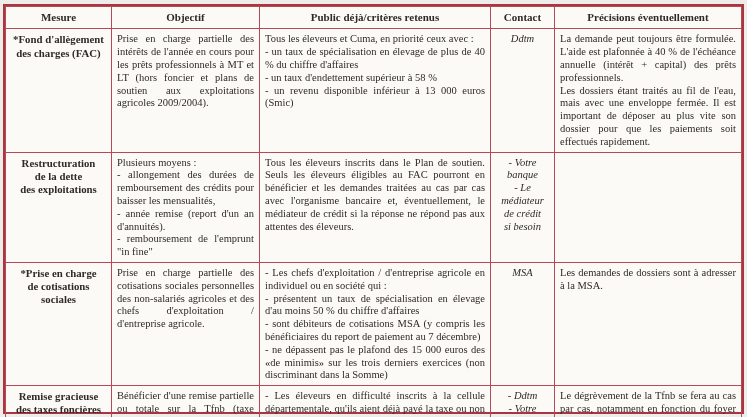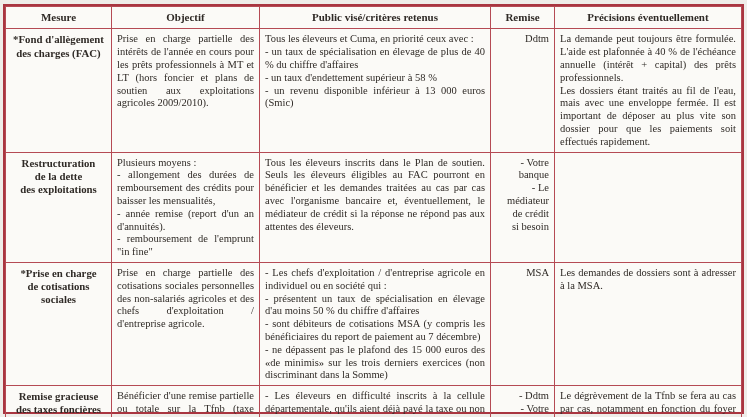--- a/index.html
+++ b/index.html
@@ -52,21 +52,21 @@
   }
   td{white-space:pre-line;}
   td.mesure{
     font-weight:bold;
     font-size:10.8px;
     text-align:center;
   }
   td.objectif,td.public,td.precisions{
     text-align:justify;
   }
-  td.contact{text-align:right;}
+  td.contact{text-align:center;font-style:italic;}
   tr.r1 td{height:90px;}
   tr.r2 td{height:90px;margin-left:32px;}
   tr.r3 td{height:104px;margin-top:9px;}
   tr.r4 td{height:78px;}
 </style>
 </head>
 <body>
 
 <div class="frame">
   <table>
@@ -74,29 +74,29 @@
       <col class="c-mesure">
         <col class="c-objectif">
         <col class="c-public">
         <col class="c-contact">
         <col class="c-precisions">
     </colgroup>
     <thead>
       <tr>
         <th>Mesure</th>
         <th>Objectif</th>
-        <th>Public visé/critères retenus</th>
-        <th>Remise</th>
+        <th>Public déjà/critères retenus</th>
+        <th>Contact</th>
         <th>Précisions éventuellement</th>
       </tr>
     </thead>
     <tbody>
       <tr class="r1">
         <td class="mesure">*Fond d'allègement des charges (FAC)</td>
-        <td class="objectif">Prise en charge partielle des intérêts de l'année en cours pour les prêts professionnels à MT et LT (hors foncier et plans de soutien aux exploitations agricoles 2009/2010).</td>
+        <td class="objectif">Prise en charge partielle des intérêts de l'année en cours pour les prêts professionnels à MT et LT (hors foncier et plans de soutien aux exploitations agricoles 2009/2004).</td>
         <td class="public">Tous les éleveurs et Cuma, en priorité ceux avec :
 - un taux de spécialisation en élevage de plus de 40 % du chiffre d'affaires
 - un taux d'endettement supérieur à 58 %
 - un revenu disponible inférieur à 13 000 euros (Smic)</td>
         <td class="contact">Ddtm</td>
         <td class="precisions">La demande peut toujours être formulée. L'aide est plafonnée à 40 % de l'échéance annuelle (intérêt + capital) des prêts professionnels.
 Les dossiers étant traités au fil de l'eau, mais avec une enveloppe fermée. Il est important de déposer au plus vite son dossier pour que les paiements soit effectués rapidement.</td>
       </tr>
       <tr class="r2">
         <td class="mesure">Restructuration

